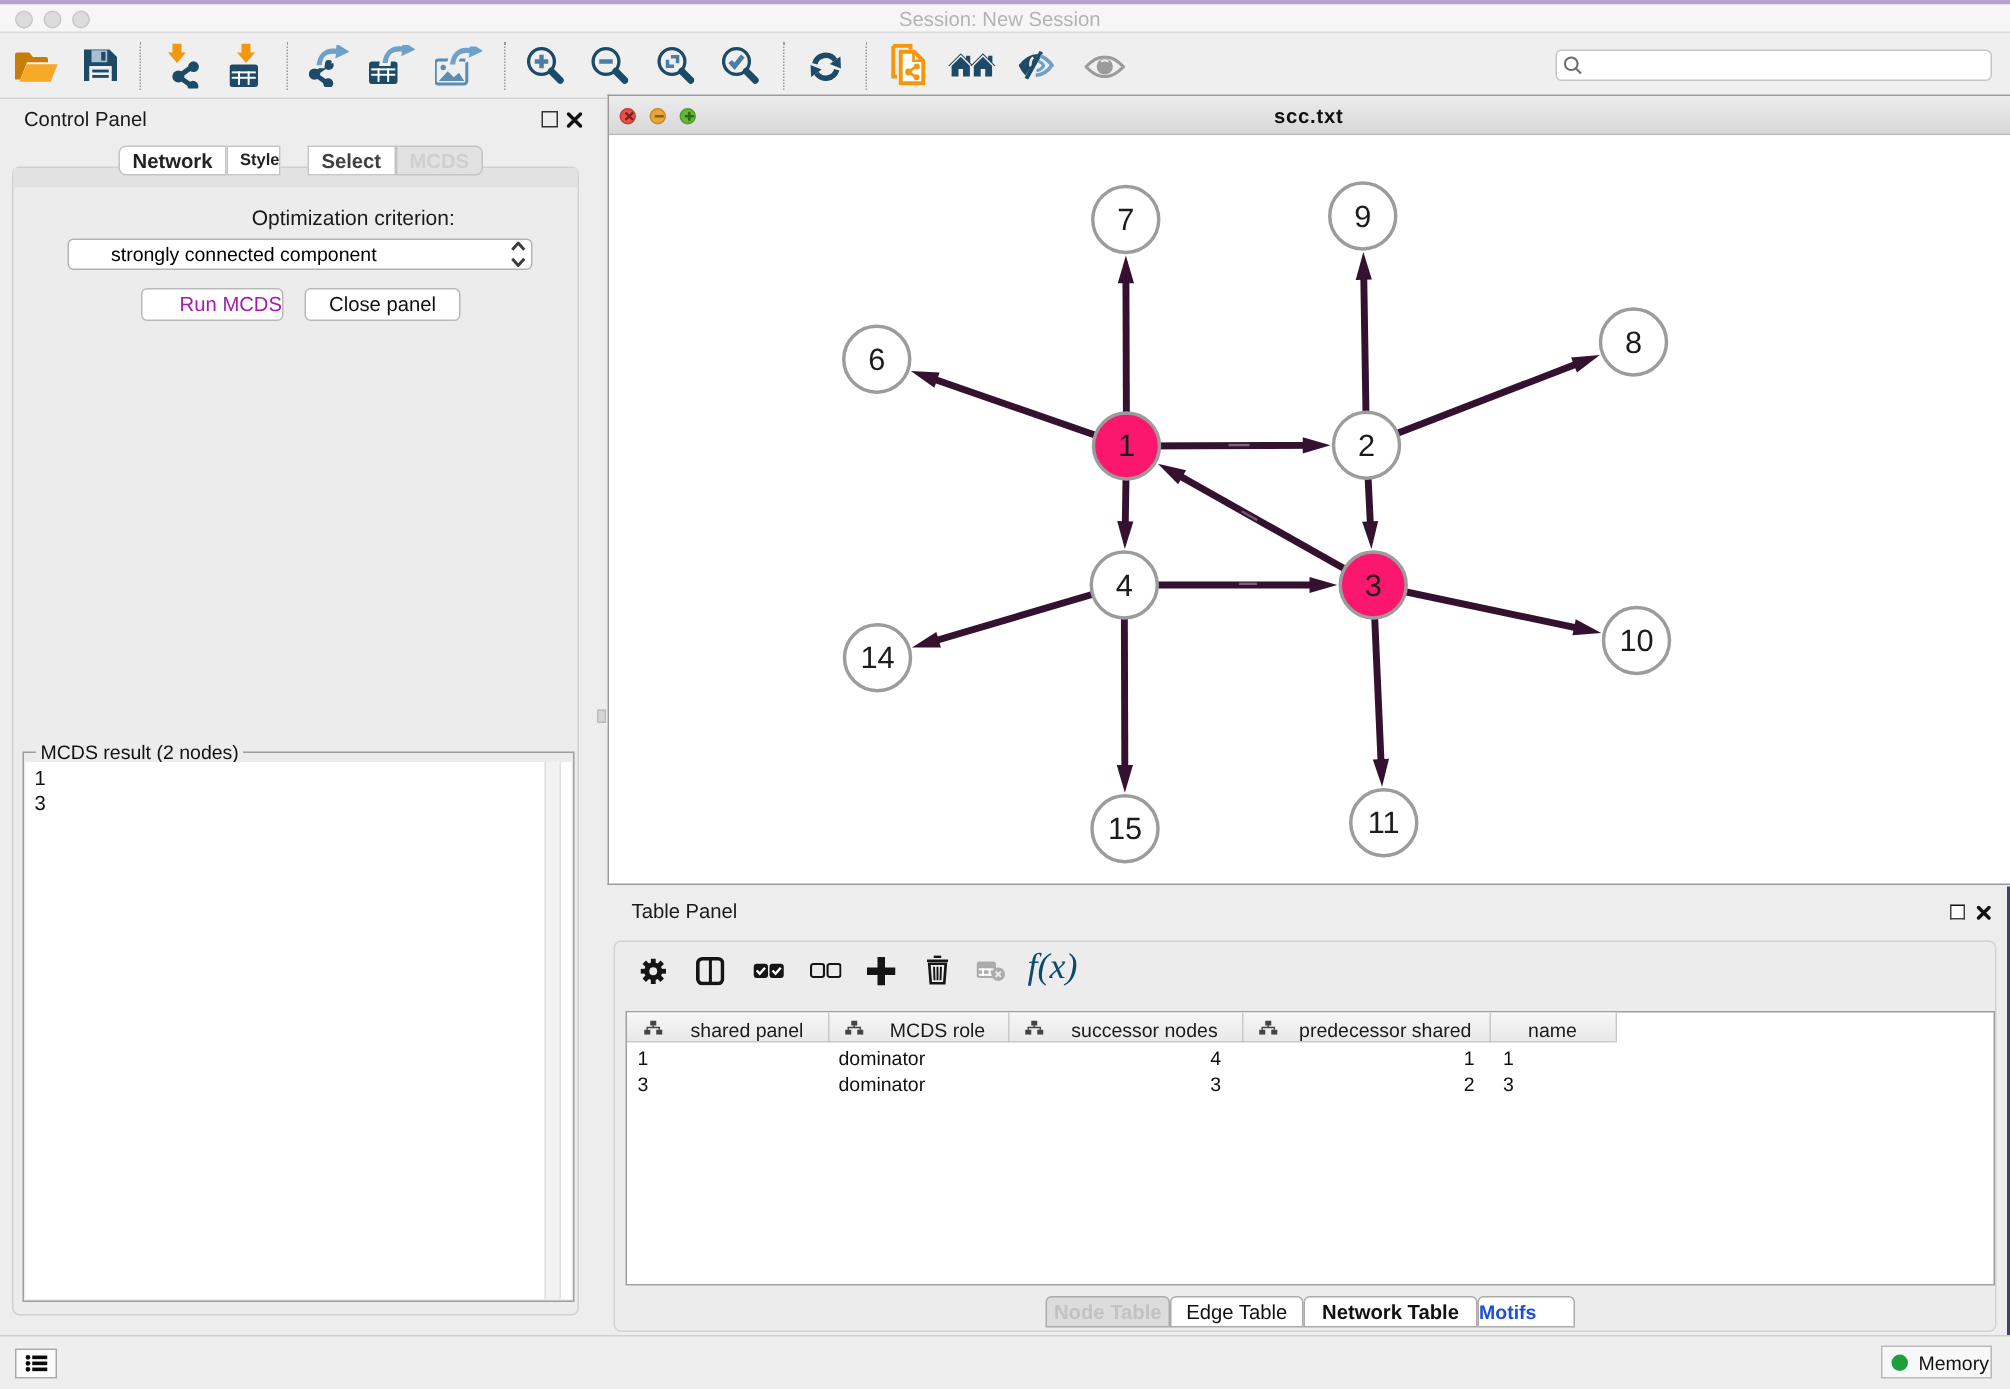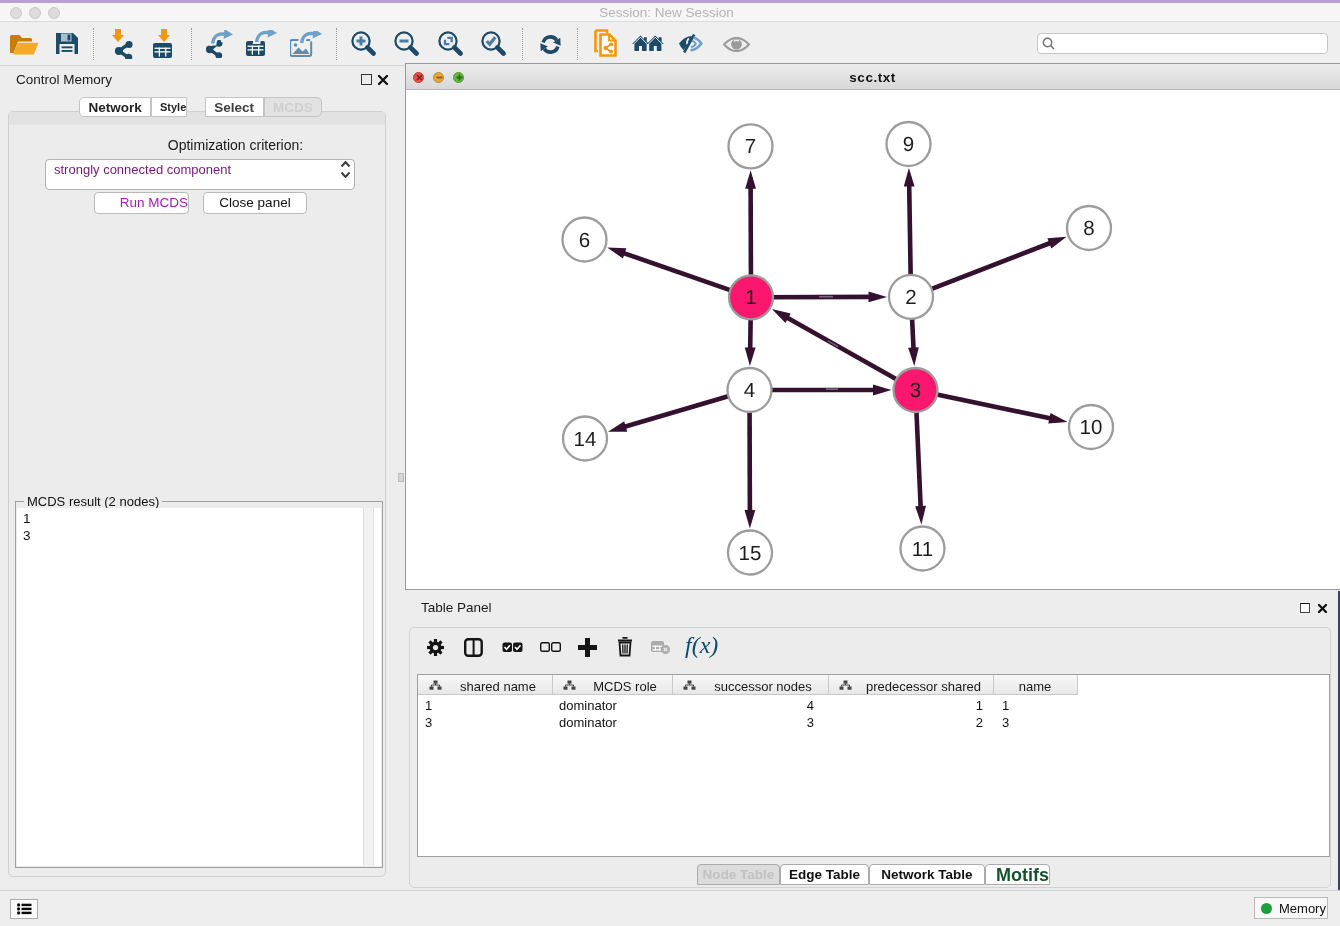--- a/index.html
+++ b/index.html
@@ -143,33 +143,33 @@
     <path d="M1 7.5 Q7.2 0.9 13.5 0.9 Q19.8 0.9 26 7.5 Q19.8 14.1 13.5 14.1 Q7.2 14.1 1 7.5 Z" fill="none" stroke="#9b9b9b" stroke-width="2.1"></path>
     <circle cx="13.5" cy="7.3" r="5.4" fill="#9b9b9b"></circle>
     <path d="M11 4 Q13.5 2.6 16 4" stroke="#ededed" stroke-width="1.5" fill="none"></path>
   </svg>
 <div class="abs" style="left:1037px;top:33px;width:291px;height:21px;background:#fff;border:1px solid #c6c6c6;border-radius:4px"></div>
 <svg class="abs" style="left:1042px;top:37px" width="14" height="14">
     <circle cx="5.5" cy="5.5" r="4.2" fill="none" stroke="#6e6e6e" stroke-width="1.4"></circle>
     <path d="M8.6 8.6 L12 12" stroke="#6e6e6e" stroke-width="1.4"></path>
   </svg>
 <div class="abs" style="left:0;top:66px;width:393px;height:824px;background:#ededed"></div>
-<div class="abs" style="left:16px;top:72px;font-size:13.5px;color:#1a1a1a">Control Memory</div>
+<div class="abs" style="left:16px;top:72px;font-size:13.5px;color:#1a1a1a">Control Panel</div>
 <div class="abs" style="left:361px;top:74px;width:11px;height:11px;border:1.5px solid #333"></div>
 <svg class="abs" style="left:377px;top:74px" width="12" height="12">
     <path d="M2 2 L10 10 M10 2 L2 10" stroke="#111" stroke-width="2.3" stroke-linecap="round"></path>
   </svg>
 <div class="abs" style="left:8px;top:111px;width:378px;height:766px;background:#ececec;border:1px solid #d0d0d0;border-radius:5px"></div>
 <div class="abs" style="left:9px;top:112px;width:376px;height:13px;background:#e2e2e2"></div>
 <div class="abs" style="left:78.8px;top:97px;width:72.50000000000001px;height:20px;background:#fff;border:1px solid #c4c4c4;border-radius:5px 0 0 5px;font-size:13.5px;font-weight:700;color:#222;text-align:center;line-height:19px">Network</div>
 <div class="abs" style="left:151.3px;top:97px;width:36px;height:20px;background:#fff;border:1px solid #c4c4c4;font-size:11px;font-weight:700;color:#222;text-align:right;line-height:19px">Style</div>
 <div class="abs" style="left:204.6px;top:97px;width:59.099999999999994px;height:20px;background:#fff;border:1px solid #c4c4c4;font-size:13.5px;font-weight:700;color:#404040;text-align:center;line-height:19px">Select</div>
 <div class="abs" style="left:263.7px;top:97px;width:58.30000000000001px;height:20px;background:#e2e2e2;border:1px solid #c4c4c4;border-radius:0 5px 5px 0;font-size:13.5px;font-weight:700;color:#cfcfcf;text-align:center;line-height:19px">MCDS</div>
 <div class="abs" style="left:8px;top:137px;width:455px;text-align:center;font-size:14px;color:#1a1a1a">Optimization criterion:</div>
-<div class="abs" style="left:45px;top:159px;width:310px;height:31px;background:#fff;border:1px solid #b3b3b3;border-radius:4px;font-size:13px;color:#701a75;line-height:19px;padding-left:8px">strongly connected component</div>
+<div class="abs" style="left:45px;top:159px;width:310px;height:21px;background:#fff;border:1px solid #b3b3b3;border-radius:4px;font-size:13px;color:#000000;line-height:19px;padding-left:28px">strongly connected component</div>
 <svg class="abs" style="left:340px;top:161px" width="11" height="17">
     <path d="M1.5 5.5 L5.5 1 L9.5 5.5 M1.5 11.5 L5.5 16 L9.5 11.5" stroke="#3a3a3a" stroke-width="1.9" fill="none"></path>
   </svg>
 <div class="abs" style="left:94px;top:192px;width:95px;height:22px;background:#fff;border:1px solid #b9b9b9;border-radius:4px;font-size:13.5px;color:#a21caf;text-align:right;line-height:20px">Run MCDS</div>
 <div class="abs" style="left:203px;top:192px;width:104px;height:22px;background:#fff;border:1px solid #b9b9b9;border-radius:4px;font-size:13.5px;color:#111;text-align:center;line-height:20px">Close panel</div>
 <div class="abs" style="left:15px;top:501px;width:368px;height:367px;border:1px solid #9e9e9e"></div>
 <div class="abs" style="left:24px;top:494px;background:#ececec;padding:0 3px;font-size:13px;color:#111">MCDS result (2 nodes)</div>
 <div class="abs" style="left:17px;top:508px;width:364px;height:358px;background:#fff"></div>
 <div class="abs" style="left:363px;top:508px;width:11px;height:358px;background:#f2f2f2;border-left:1px solid #e0e0e0;border-right:1px solid #e0e0e0"></div>
 <div class="abs" style="left:23px;top:511px;font-size:13.5px;color:#111;line-height:16.5px">1<br>3</div>
@@ -309,21 +309,21 @@
   </svg>
 <div class="abs" style="left:685px;top:632px;font-family:'Liberation Serif',serif;font-style:italic;font-size:24px;color:#0c4a6e"><i>f(x)</i></div>
 <div class="abs" style="left:417px;top:674px;width:913px;height:183px;background:#fff;border:1px solid #9e9e9e"></div>
 <div class="abs" style="left:418px;top:675px;width:659px;height:20px;background:linear-gradient(#f7f7f7,#e8e8e8);border-bottom:1px solid #c9c9c9"></div>
 <svg style="position:absolute;left:429px;top:680px" width="13" height="10" viewBox="0 0 13 10">
     <rect x="4.5" y="0.5" width="4" height="3.2" fill="#444"></rect>
     <rect x="0.5" y="6.5" width="4" height="3.2" fill="#444"></rect>
     <rect x="8.5" y="6.5" width="4" height="3.2" fill="#444"></rect>
     <path d="M6.5 3.5 L6.5 5 M2.5 6.5 L2.5 5 L10.5 5 L10.5 6.5" stroke="#444" stroke-width="1" fill="none"></path>
   </svg>
-<div class="abs" style="left:444px;top:679px;width:108px;text-align:center;font-size:13px;color:#1a1a1a">shared name</div>
+<div class="abs" style="left:444px;top:679px;width:108px;text-align:center;font-size:13px;color:#1a1a1a">shared panel</div>
 <div class="abs" style="left:552px;top:675px;width:0;height:20px;border-left:1px solid #c9c9c9"></div>
 <svg style="position:absolute;left:563px;top:680px" width="13" height="10" viewBox="0 0 13 10">
     <rect x="4.5" y="0.5" width="4" height="3.2" fill="#444"></rect>
     <rect x="0.5" y="6.5" width="4" height="3.2" fill="#444"></rect>
     <rect x="8.5" y="6.5" width="4" height="3.2" fill="#444"></rect>
     <path d="M6.5 3.5 L6.5 5 M2.5 6.5 L2.5 5 L10.5 5 L10.5 6.5" stroke="#444" stroke-width="1" fill="none"></path>
   </svg>
 <div class="abs" style="left:578px;top:679px;width:94px;text-align:center;font-size:13px;color:#1a1a1a">MCDS role</div>
 <div class="abs" style="left:672px;top:675px;width:0;height:20px;border-left:1px solid #c9c9c9"></div>
 <svg style="position:absolute;left:683px;top:680px" width="13" height="10" viewBox="0 0 13 10">
@@ -348,23 +348,23 @@
 <div class="abs" style="left:559px;top:698px;font-size:13px;color:#111">dominator</div>
 <div class="abs" style="left:672px;top:698px;width:142px;text-align:right;font-size:13px;color:#111">4</div>
 <div class="abs" style="left:828px;top:698px;width:155px;text-align:right;font-size:13px;color:#111">1</div>
 <div class="abs" style="left:1002px;top:698px;font-size:13px;color:#111">1</div>
 <div class="abs" style="left:425px;top:714.5px;font-size:13px;color:#111">3</div>
 <div class="abs" style="left:559px;top:714.5px;font-size:13px;color:#111">dominator</div>
 <div class="abs" style="left:672px;top:714.5px;width:142px;text-align:right;font-size:13px;color:#111">3</div>
 <div class="abs" style="left:828px;top:714.5px;width:155px;text-align:right;font-size:13px;color:#111">2</div>
 <div class="abs" style="left:1002px;top:714.5px;font-size:13px;color:#111">3</div>
 <div class="abs" style="left:697px;top:864px;width:83px;height:21px;background:#dcdcdc;border:1px solid #ababab;border-radius:4px 4px 0 0;font-size:13.5px;font-weight:700;color:#c2c2c2;text-align:center;line-height:20px">Node Table</div>
-<div class="abs" style="left:780px;top:864px;width:89px;height:21px;background:#fff;border:1px solid #ababab;border-radius:4px 4px 0 0;font-size:13.5px;font-weight:700;color:#111;text-align:center;line-height:20px">Edge Table</div>
+<div class="abs" style="left:780px;top:864px;width:89px;height:21px;background:#fff;border:1px solid #ababab;border-radius:4px 4px 0 0;font-size:13.5px;font-weight:400;color:#111;text-align:center;line-height:20px">Edge Table</div>
 <div class="abs" style="left:869px;top:864px;width:116px;height:21px;background:#fff;border:1px solid #ababab;border-radius:4px 4px 0 0;font-size:13.5px;font-weight:700;color:#111;text-align:center;line-height:20px">Network Table</div>
-<div class="abs" style="left:985px;top:864px;width:65px;height:21px;background:#fff;border:1px solid #ababab;border-radius:4px 4px 0 0;font-size:18px;font-weight:700;color:#14532d;text-align:right;line-height:20px">Motifs</div>
+<div class="abs" style="left:985px;top:864px;width:65px;height:21px;background:#fff;border:1px solid #ababab;border-radius:4px 4px 0 0;font-size:13px;font-weight:700;color:#1d4ed8;text-align:left;line-height:20px">Motifs</div>
 <div class="abs" style="left:1338px;top:591px;width:2px;height:335px;background:#41416f"></div>
 <div class="abs" style="left:0;top:921px;width:4px;height:5px;background:#3e5e8f;border-radius:0 4px 0 0"></div>
 <div class="abs" style="left:0;top:890px;width:1340px;height:36px;background:#eeeeee;border-top:1px solid #d0d0d0"></div>
 <div class="abs" style="left:10px;top:899px;width:28px;height:20px;background:#fbfbfb;border:1px solid #ababab"></div>
 <svg class="abs" style="left:17px;top:903px" width="15" height="12">
     <g fill="#0a0a0a">
       <circle cx="1.6" cy="1.9" r="1.6"></circle>
       <rect x="4.5" y="0.7" width="10" height="2.4"></rect>
       <circle cx="1.6" cy="5.9" r="1.6"></circle>
       <rect x="4.5" y="4.7" width="10" height="2.4"></rect>

